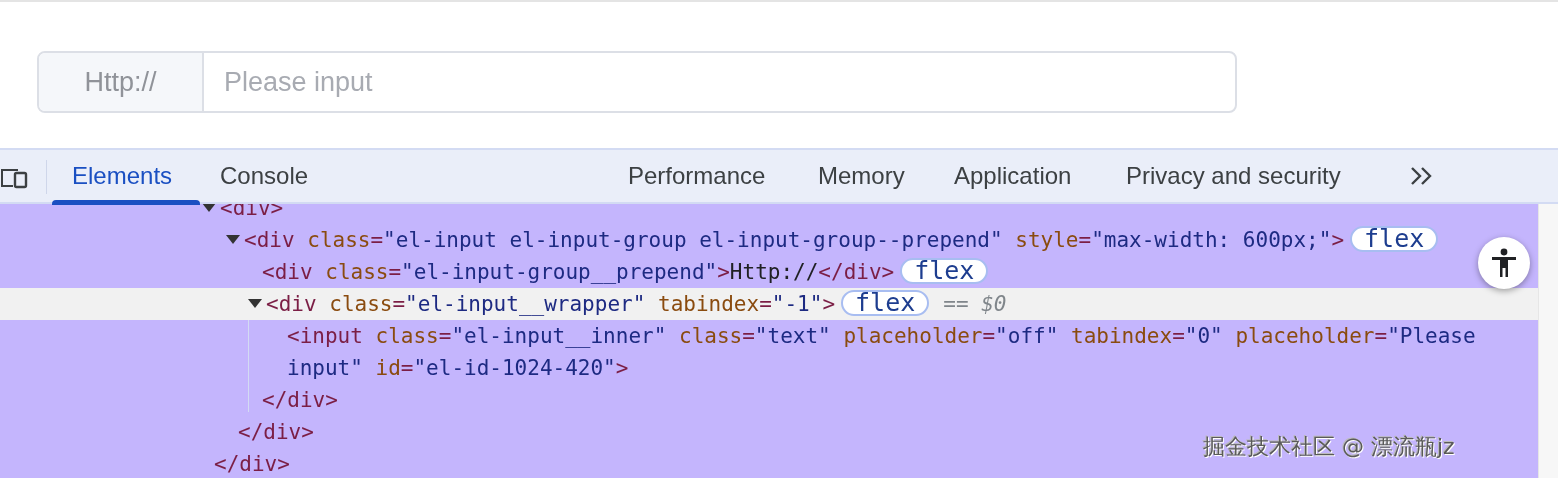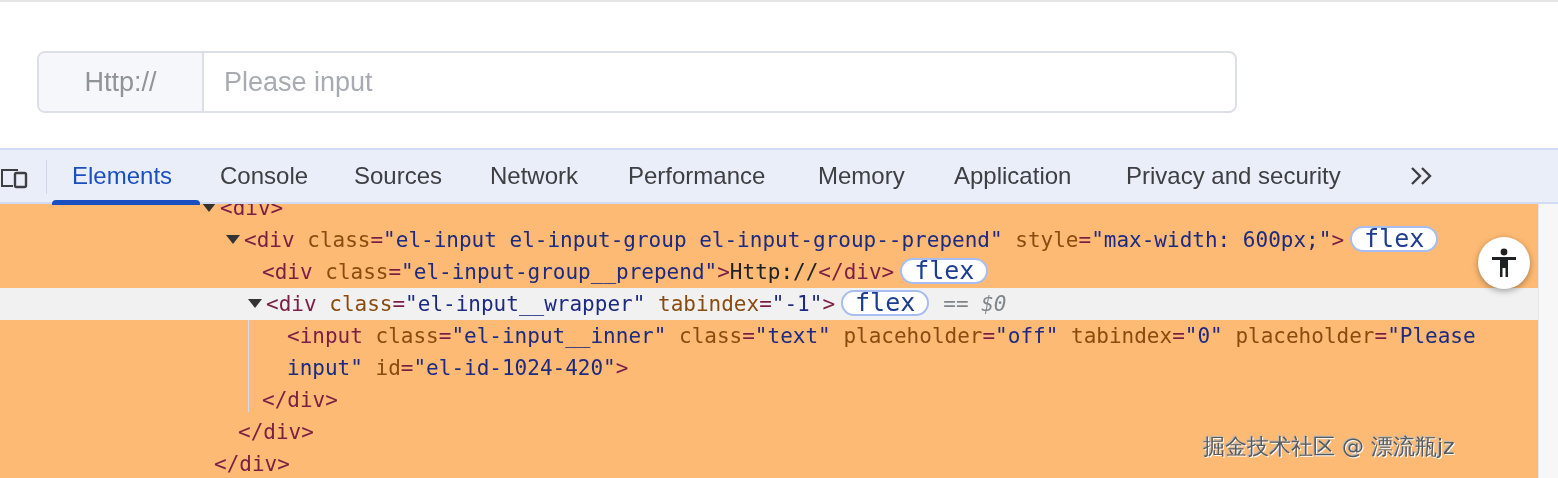--- a/index.html
+++ b/index.html
@@ -19,21 +19,21 @@
       color: #909399; font-size: 27px; font-family: "Liberation Sans", sans-serif;
     }
     .input-wrapper { flex: 1; display: flex; align-items: center; padding-left: 20px; justify-content: flex-end; }
     .input-inner {
       border: none; outline: none; width: 100%; height: 100%; font-size: 27px;
       font-family: "Liberation Sans", sans-serif; color: #606266; background: transparent;
     }
     .input-inner::placeholder { color: #a8abb2; }
 
     
-    .devtools { position: absolute; left: 0; top: 148px; width: 1558px; height: 330px; background: #fdba74; text-decoration: underline; }
+    .devtools { position: absolute; left: 0; top: 148px; width: 1558px; height: 330px; background: #c4b5fd; text-decoration: underline; }
     .tabbar {
       position: absolute; left: 0; top: 0; width: 1558px; height: 56px;
       background: #eaeef9; border-top: 2px solid #d3dbf3; border-bottom: 2px solid #d3dbf3;
     }
     .device-icon { position: absolute; left: 0; top: 16px; width: 30px; height: 24px; }
     .tab-sep { position: absolute; left: 46px; top: 10px; width: 1px; height: 34px; background: #cfd6ea; }
     .tab {
       position: absolute; top: 0; height: 52px; display: flex; align-items: center;
       font-size: 24px; color: #3c4043; font-family: "Liberation Sans", sans-serif; cursor: pointer;
     }
@@ -98,26 +98,20 @@
       <rect x="1" y="19" width="12" height="2" fill="#3c4043"></rect>
       <rect x="15" y="7" width="11" height="14" rx="1.5" fill="none" stroke="#3c4043" stroke-width="2.4"></rect>
     </svg>
     <div class="tab-sep"></div>
 
     <div class="tab active" style="left:72px">
         <span>Elements</span>
       </div>
     <div class="tab" style="left:220px">
         <span>Console</span>
-      </div>
-    <div class="tab" style="left:354px">
-        <span>Sources</span>
-      </div>
-    <div class="tab" style="left:490px">
-        <span>Network</span>
       </div>
     <div class="tab" style="left:628px">
         <span>Performance</span>
       </div>
     <div class="tab" style="left:818px">
         <span>Memory</span>
       </div>
     <div class="tab" style="left:954px">
         <span>Application</span>
       </div>

